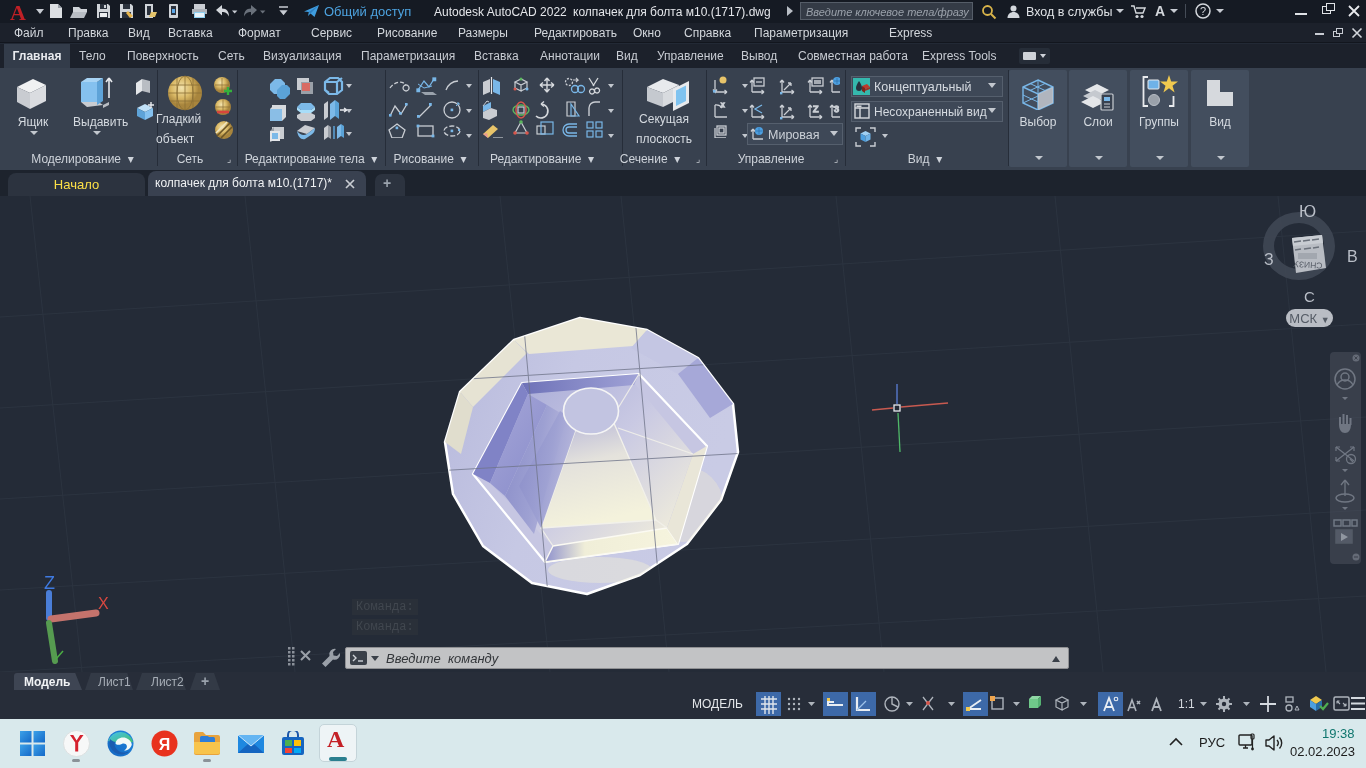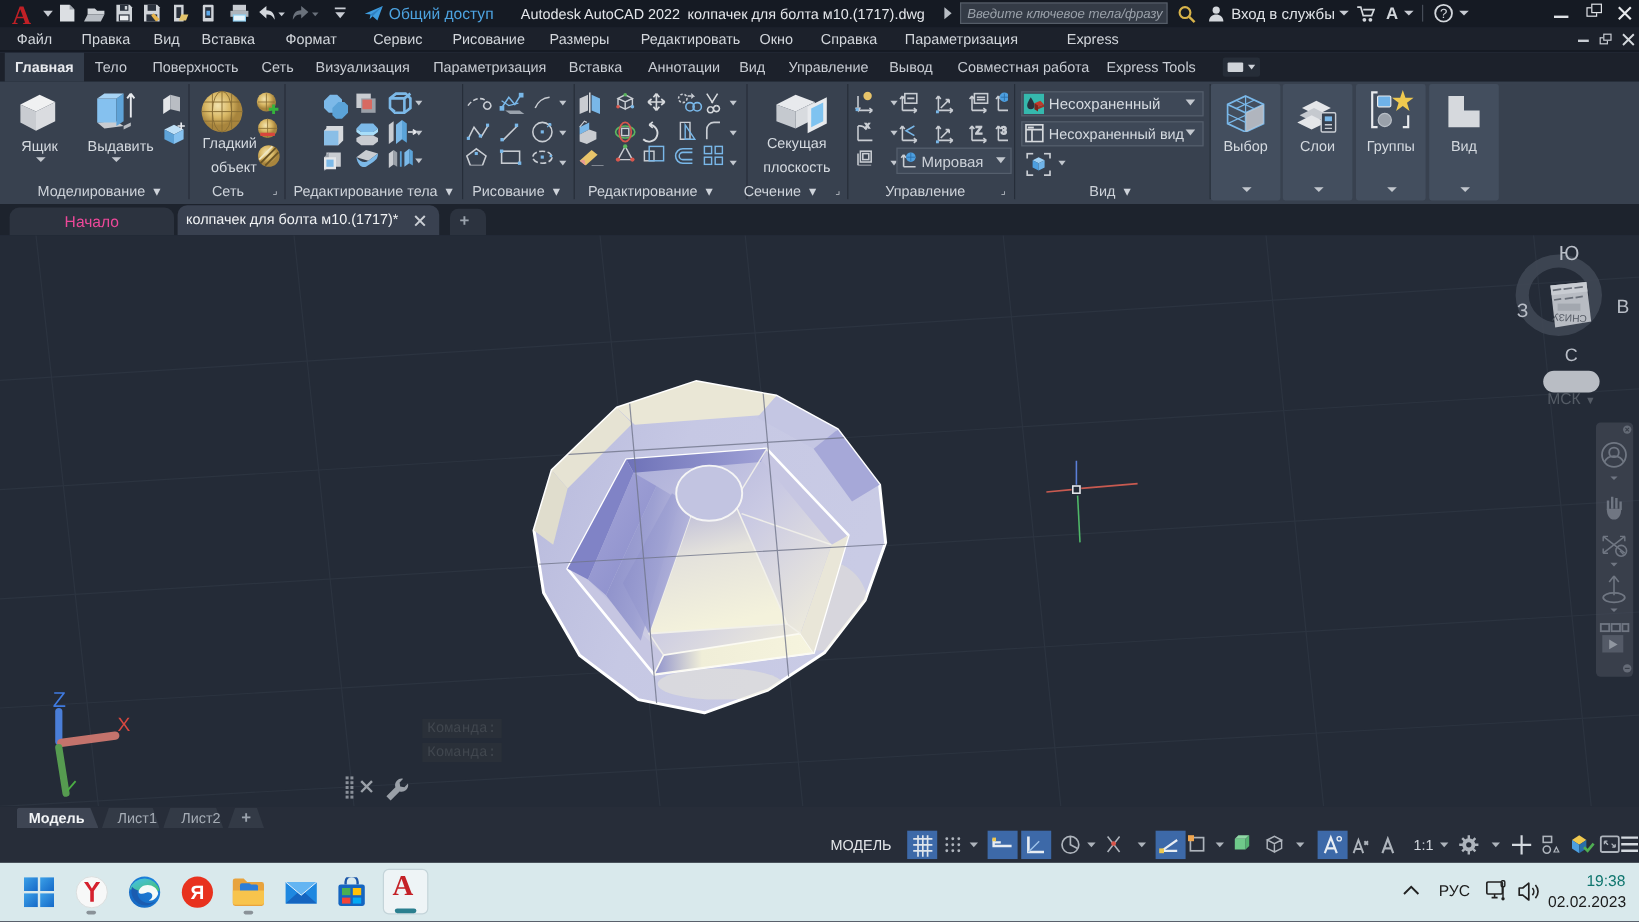--- a/index.html
+++ b/index.html
@@ -193,21 +193,21 @@
           <radialGradient id="gold" cx="40%" cy="35%">
             <stop offset="0%" stop-color="#f2e3ae"></stop>
             <stop offset="60%" stop-color="#d9b865"></stop>
             <stop offset="100%" stop-color="#a8853d"></stop>
           </radialGradient>
         </defs>
    <circle cx="19" cy="19" r="17" fill="url(#gold)"></circle>
    <path d="M2 19 h34 M4 11 h30 M4 27 h30 M19 2 v34 M11 4 v30 M27 4 v30" stroke="#8a6f35" stroke-width="0.8" fill="none"></path>
    <ellipse cx="19" cy="19" rx="8" ry="17" fill="none" stroke="#8a6f35" stroke-width="0.8"></ellipse>
  </svg>
- <div class="abs" style="left:156px;top:46px;width:58px;text-align:right;font-size:12px;color:#d5dae0;line-height:10px">Гладкий<br><br>объект</div>
+ <div class="abs" style="left:156px;top:46px;width:58px;text-align:left;font-size:12px;color:#d5dae0;line-height:10px">Гладкий<br><br>объект</div>
  <svg class="abs" style="left:213px;top:8px" width="21" height="21" viewBox="0 0 21 21">
         <circle cx="9" cy="9" r="8" fill="url(#gold)"></circle>
         <path d="M2 9 h14 M9 2 v14" stroke="#8a6f35" stroke-width="0.7"></path>
         <path d="M15 11 v8 M11 15 h8" stroke="#35b23c" stroke-width="2.4"></path>
       </svg>
  <svg class="abs" style="left:213px;top:30px" width="21" height="21" viewBox="0 0 21 21">
         <circle cx="10" cy="9" r="8" fill="url(#gold)"></circle>
         <path d="M2 9 h16 M10 1 v16" stroke="#8a6f35" stroke-width="0.7"></path>
         <path d="M4 14 h12" stroke="#d8453c" stroke-width="2.6"></path>
       </svg>
@@ -436,21 +436,21 @@
  <div class="psep" style="left:845px"></div>
 
  <div class="abs" style="left:851px;top:8px;width:152px;height:21px;background:#3e4857;border:1px solid #555f6d"></div>
  <svg class="abs" style="left:853px;top:10px" width="17" height="17" viewBox="0 0 17 17">
         <rect width="17" height="17" fill="#35b8ad"></rect>
         <path d="M6 3 c2 3 3 5 3 7 a3 3 0 0 1 -6 0 c0 -2 1 -4 3 -7" fill="#27323e"></path>
         <path d="M9 8 l5 -2 3 3 -5 2 z" fill="#c0392b"></path>
         <path d="M9 8 l0 5 3 2 0 -5 z" fill="#7d241a"></path>
         <path d="M12 13 l5 -2 0 -2 -5 2 z" fill="#a03024"></path>
       </svg>
- <div class="abs" style="left:874px;top:12px;font-size:12.5px;color:#d5dae0">Несохраненный</div>
+ <div class="abs" style="left:874px;top:12px;font-size:12.5px;color:#d5dae0">Концептуальный</div>
  <div class="abs" style="left:988px;top:15px;width:0;height:0;border-left:4.5px solid transparent;border-right:4.5px solid transparent;border-top:5px solid #c2c7ce"></div>
  <div class="abs" style="left:851px;top:33px;width:152px;height:21px;background:#3e4857;border:1px solid #555f6d"></div>
  <svg class="abs" style="left:854px;top:35px" width="16" height="16" viewBox="0 0 16 16">
         <rect x="1" y="1" width="14" height="14" fill="none" stroke="#d6d9dd" stroke-width="1.4"></rect>
         <path d="M1 5 h14 M6 5 v10" stroke="#d6d9dd" stroke-width="1.4"></path>
         <rect x="2.5" y="2.5" width="5" height="1.6" fill="#d6d9dd"></rect>
       </svg>
  <div class="abs" style="left:874px;top:37px;font-size:12px;color:#d5dae0">Несохраненный вид</div>
  <div class="abs" style="left:988px;top:40px;width:0;height:0;border-left:4.5px solid transparent;border-right:4.5px solid transparent;border-top:5px solid #c2c7ce"></div>
  <svg class="abs" style="left:855px;top:59px" width="22" height="20" viewBox="0 0 22 20">
@@ -493,21 +493,21 @@
  <svg class="abs" style="left:1205px;top:10px" width="30" height="30" viewBox="0 0 30 30">
         <path d="M2 2 h13 v12 h13 v14 h-26 z" fill="#d6d9dd"></path>
       </svg>
  <div class="abs" style="left:1191px;top:47px;width:58px;text-align:center;font-size:12px;color:#d5dae0">Вид</div>
  <div class="abs" style="left:1035px;top:88px;width:0;height:0;border-left:4px solid transparent;border-right:4px solid transparent;border-top:4.5px solid #c2c7ce"></div>
  <div class="abs" style="left:1095px;top:88px;width:0;height:0;border-left:4px solid transparent;border-right:4px solid transparent;border-top:4.5px solid #c2c7ce"></div>
  <div class="abs" style="left:1156px;top:88px;width:0;height:0;border-left:4px solid transparent;border-right:4px solid transparent;border-top:4.5px solid #c2c7ce"></div>
  <div class="abs" style="left:1217px;top:88px;width:0;height:0;border-left:4px solid transparent;border-right:4px solid transparent;border-top:4.5px solid #c2c7ce"></div>
 </div>
 <div id="filetabs">
- <div class="abs" style="left:8px;top:3px;width:137px;height:23px;background:#2c333f;border-radius:8px 8px 0 0;color:#ec4899;font-size:13px;padding:4px 0 0 0;text-align:center">Начало</div>
+ <div class="abs" style="left:8px;top:3px;width:137px;height:23px;background:#2c333f;border-radius:8px 8px 0 0;color:#fde047;font-size:13px;padding:4px 0 0 0;text-align:center">Начало</div>
  <div class="abs" style="left:148px;top:1px;width:218px;height:25px;background:#394150;border-radius:8px 8px 0 0;color:#f0f2f4;font-size:12px;font-weight:normal;padding:5px 0 0 7px">колпачек для болта м10.(1717)*</div>
  <svg class="abs" style="left:344px;top:8px" width="12" height="12" viewBox="0 0 12 12">
         <path d="M2 2 L10 10 M10 2 L2 10" stroke="#c9cdd3" stroke-width="1.7"></path>
       </svg>
  <div class="abs" style="left:375px;top:4px;width:30px;height:22px;background:#2c333f;border-radius:7px 7px 0 0"></div>
  <div class="abs" style="left:383px;top:5px;color:#9ba3ad;font-size:14px;font-weight:bold">+</div>
 </div>
 <div id="canvas">
 
  <svg class="abs" style="left:0;top:0" width="1366" height="476" viewBox="0 0 1366 476">
@@ -627,21 +627,21 @@
  <div class="abs" style="left:1347px;top:52px;color:#b9bec7;font-size:16px">В</div>
  <div class="abs" style="left:1264px;top:55px;color:#b9bec7;font-size:16px">З</div>
  <div class="abs" style="left:1304px;top:92px;color:#b9bec7;font-size:15px">С</div>
  <svg class="abs" style="left:1288px;top:34px" width="42" height="46" viewBox="0 0 42 46">
   <path d="M4 8 L34 5 L38 38 L8 43 Z" fill="#b8bcc3"></path>
   <path d="M4 8 L34 5 L35 13 L5 16 Z" fill="#c8ccd2"></path>
   <path d="M6 12 l7 -1 M15 11 l7 -1 M24 10 l7 -1 M7 20 l6 -1 M16 19 l7 -1 M25 18 l6 -1" stroke="#6a707a" stroke-width="1.4"></path>
   <rect x="10" y="23" width="19" height="6" fill="#a2a7af"></rect>
   <text x="20" y="36" font-size="8.5" fill="#555b65" text-anchor="middle" transform="rotate(183 20 34)" font-family="Liberation Sans">СНИЗУ</text>
  </svg>
- <div class="abs" style="left:1286px;top:113px;width:47px;height:18px;background:#b9bdc4;border-radius:9px;color:#555c66;font-size:13px;text-align:center;padding-top:16px">МСК <span style="font-size:9px">▼</span></div>
+ <div class="abs" style="left:1286px;top:113px;width:47px;height:18px;background:#b9bdc4;border-radius:9px;color:#555c66;font-size:13px;text-align:center;padding-top:2px">МСК <span style="font-size:9px">▼</span></div>
 
  <div class="abs" style="left:1330px;top:156px;width:31px;height:212px;background:#4a505c;opacity:0.55;border-radius:4px"></div>
  <svg class="abs" style="left:1330px;top:156px" width="31" height="212" viewBox="0 0 31 212" opacity="0.9">
   <g stroke="#767d89" fill="none" stroke-width="1.5">
    <circle cx="15" cy="27" r="10"></circle>
           <circle cx="15" cy="25" r="4"></circle>
           <path d="M7 33 a9 9 0 0 1 16 0"></path>
    <path d="M10 73 v-8 M13.5 72 v-10 M17 72 v-9 M20.5 73 v-7" stroke-width="2"></path>
    <path d="M9 72 c0 6 2.5 9 6 9 s6 -3 6 -9 z" fill="#767d89" stroke="none"></path>
    <path d="M6 95 l18 14 M24 95 l-18 14" stroke-width="1.3"></path>
@@ -683,20 +683,30 @@
           <rect x="2" y="10" width="2.5" height="2.5"></rect>
           <rect x="6" y="10" width="2.5" height="2.5"></rect>
           <rect x="2" y="14" width="2.5" height="2.5"></rect>
           <rect x="6" y="14" width="2.5" height="2.5"></rect>
           <rect x="2" y="18" width="2.5" height="2.5"></rect>
           <rect x="6" y="18" width="2.5" height="2.5"></rect>
         </g>
   <path d="M15 6 l9 9 M24 6 l-9 9" stroke="#9aa0a8" stroke-width="2"></path>
   <path d="M50 4 a5.5 5.5 0 0 0 -6.5 7 l-7.5 7.5 3.5 3.5 7.5 -7.5 a5.5 5.5 0 0 0 7 -6.5 l-3 3 -3.5 -0.5 -0.5 -3.5 z" fill="#9aa0a8"></path>
  </svg>
+ <div class="abs" style="left:345px;top:451px;width:724px;height:22px;background:#c2c3c5;border:1px solid #8f9093;border-radius:2px">
+   <div class="abs" style="left:4px;top:3px;width:17px;height:14px;background:#3a4049;border-radius:2px"></div>
+   <svg class="abs" style="left:6px;top:6px" width="13" height="9" viewBox="0 0 13 9">
+          <path d="M1 1 l3 3 -3 3" stroke="#cfd3d8" stroke-width="1.4" fill="none"></path>
+          <path d="M6 7 h5" stroke="#cfd3d8" stroke-width="1.4"></path>
+        </svg>
+   <div class="abs" style="left:25px;top:8px;width:0;height:0;border-left:4px solid transparent;border-right:4px solid transparent;border-top:5px solid #3a4049"></div>
+   <div class="abs" style="left:40px;top:3px;font-size:13px;font-style:italic;color:#33363a">Введите&nbsp; команду</div>
+   <div class="abs" style="left:706px;top:8px;width:0;height:0;border-left:4.5px solid transparent;border-right:4.5px solid transparent;border-bottom:6px solid #3a4049"></div>
+ </div>
 </div>
 <div id="bottombar">
 
  <div class="abs" style="left:14px;top:1px;width:68px;height:17px;background:#3e4553;clip-path:polygon(0 0,90% 0,100% 100%,0 100%);border-radius:3px 0 0 0"></div>
  <div class="abs" style="left:24px;top:3px;color:#f2f4f6;font-size:12px;font-weight:bold">Модель</div>
  <div class="abs" style="left:85px;top:1px;width:48px;height:17px;background:#333a46;clip-path:polygon(12% 0,88% 0,100% 100%,0 100%)"></div>
  <div class="abs" style="left:98px;top:3px;color:#a6adb6;font-size:12px">Лист1</div>
  <div class="abs" style="left:136px;top:1px;width:50px;height:17px;background:#333a46;clip-path:polygon(12% 0,88% 0,100% 100%,0 100%)"></div>
  <div class="abs" style="left:151px;top:3px;color:#a6adb6;font-size:12px">Лист2</div>
  <div class="abs" style="left:190px;top:1px;width:30px;height:17px;background:#333a46;clip-path:polygon(20% 0,80% 0,100% 100%,0 100%)"></div>

